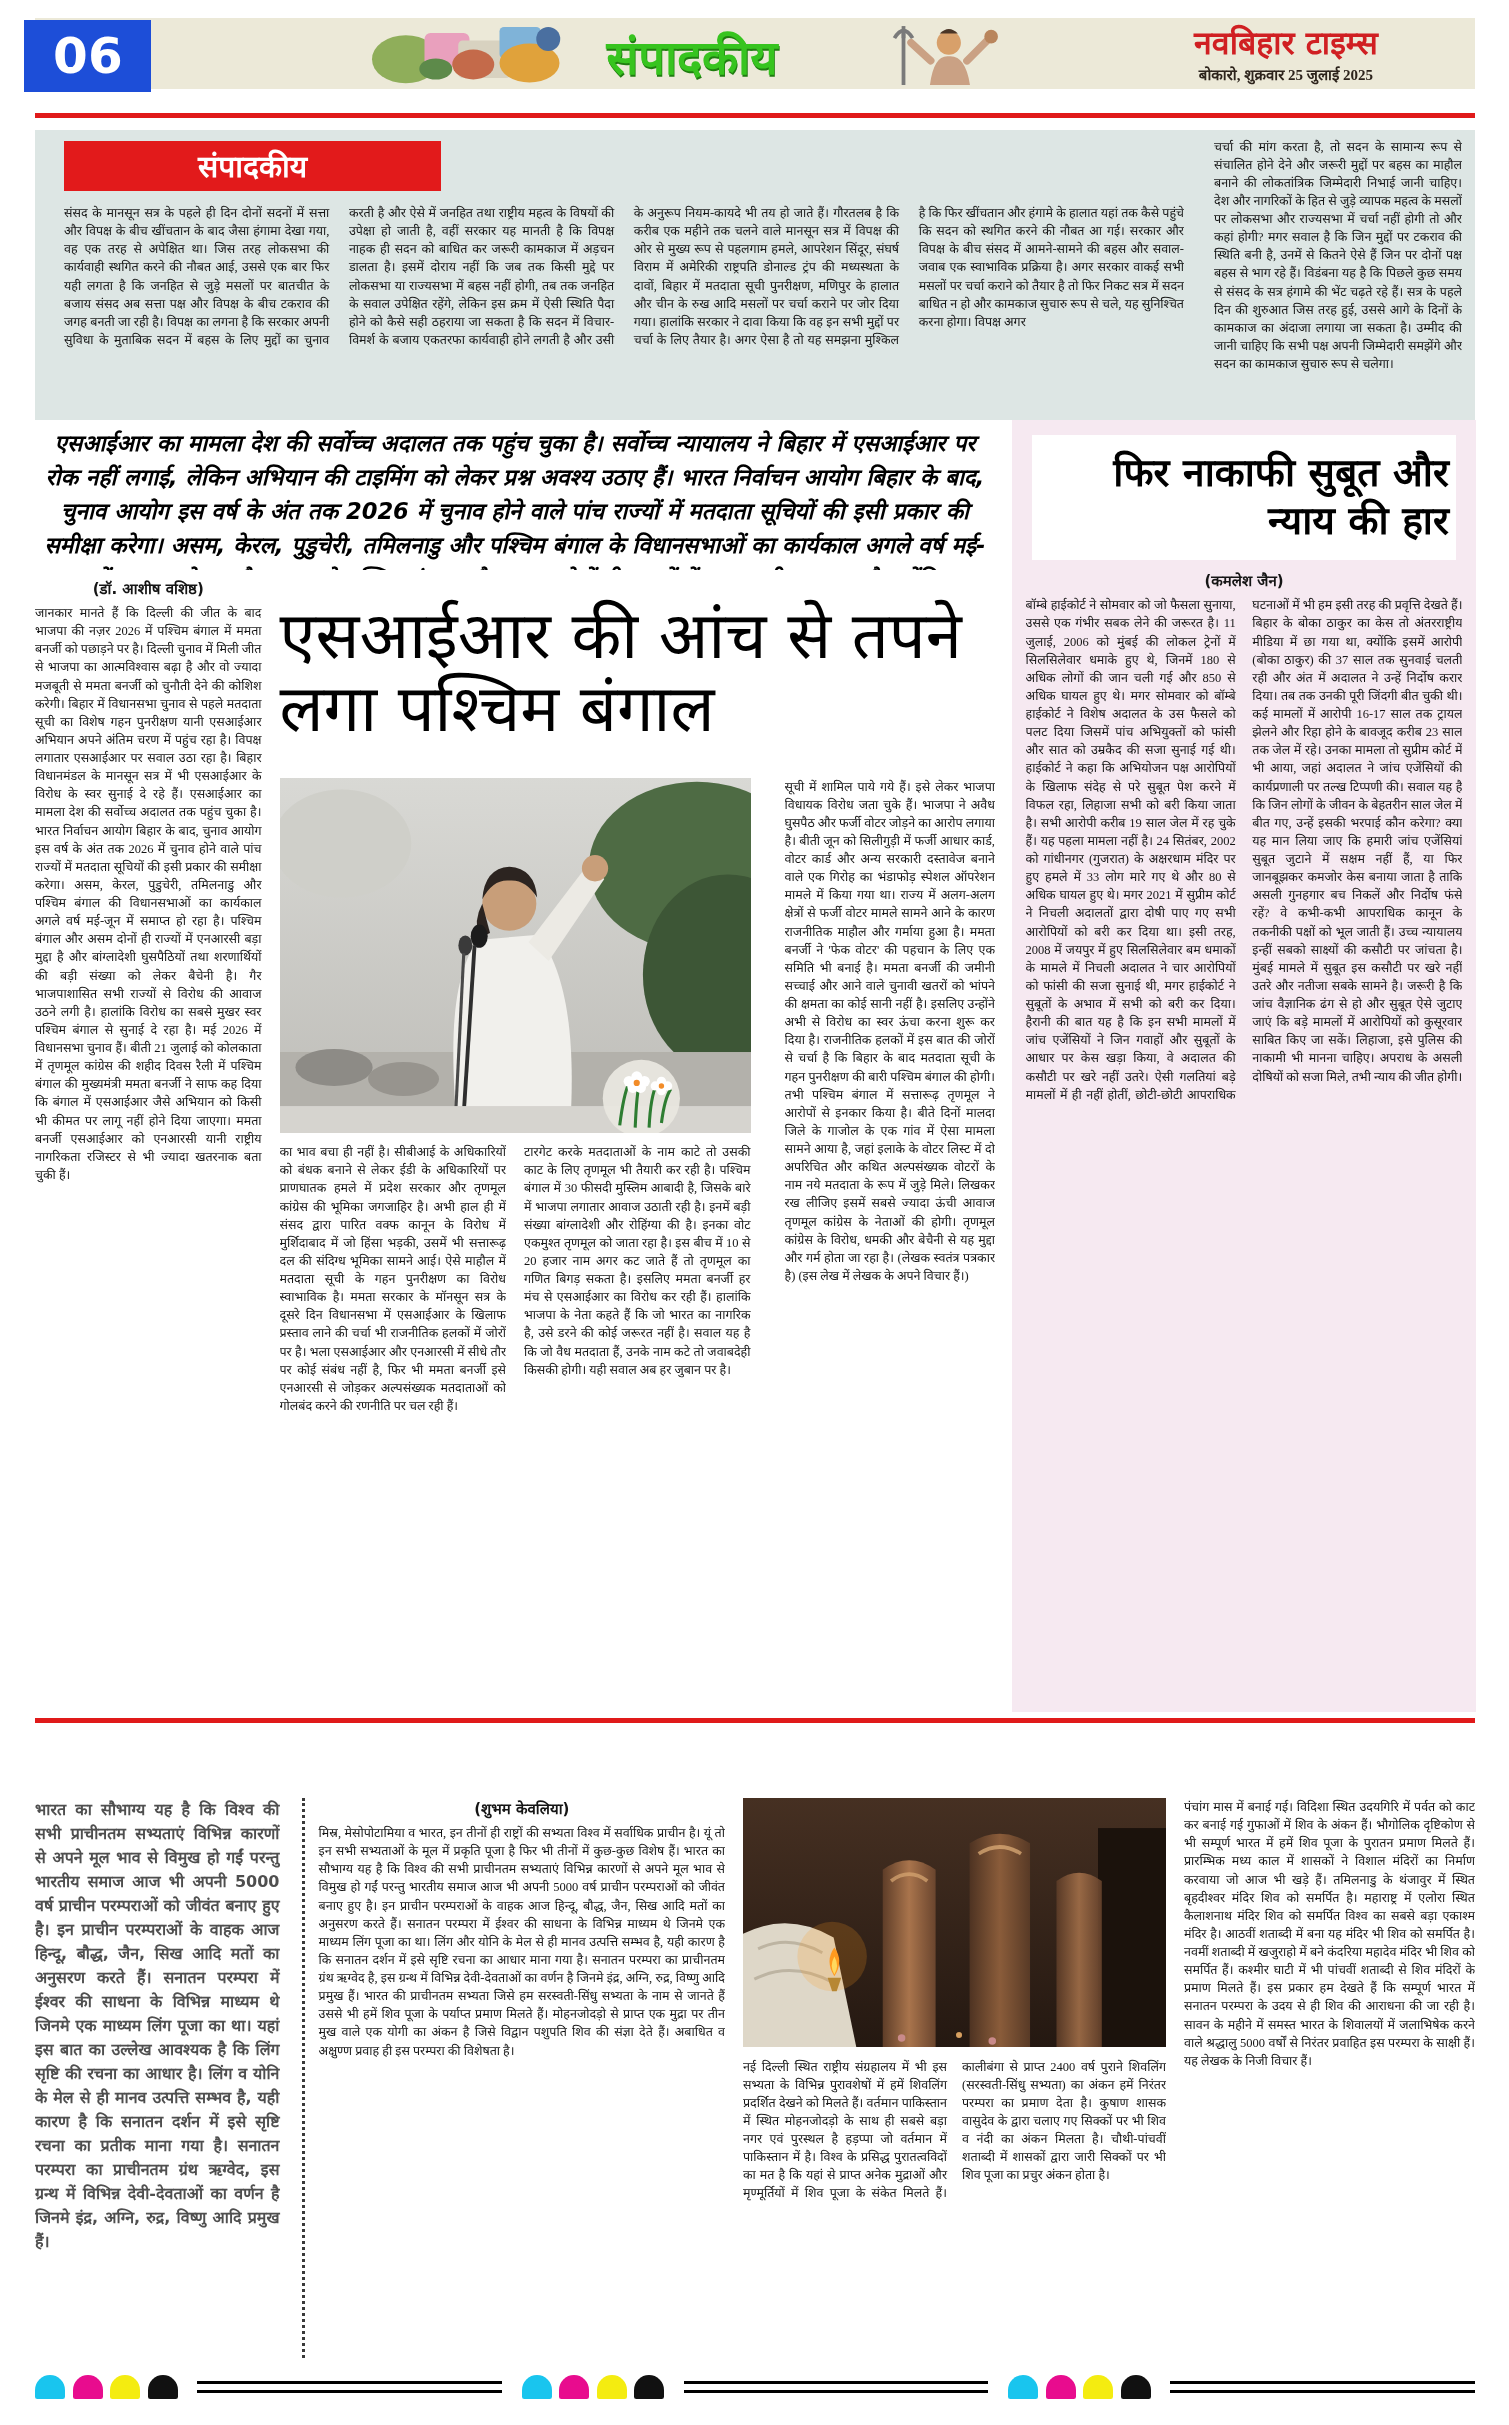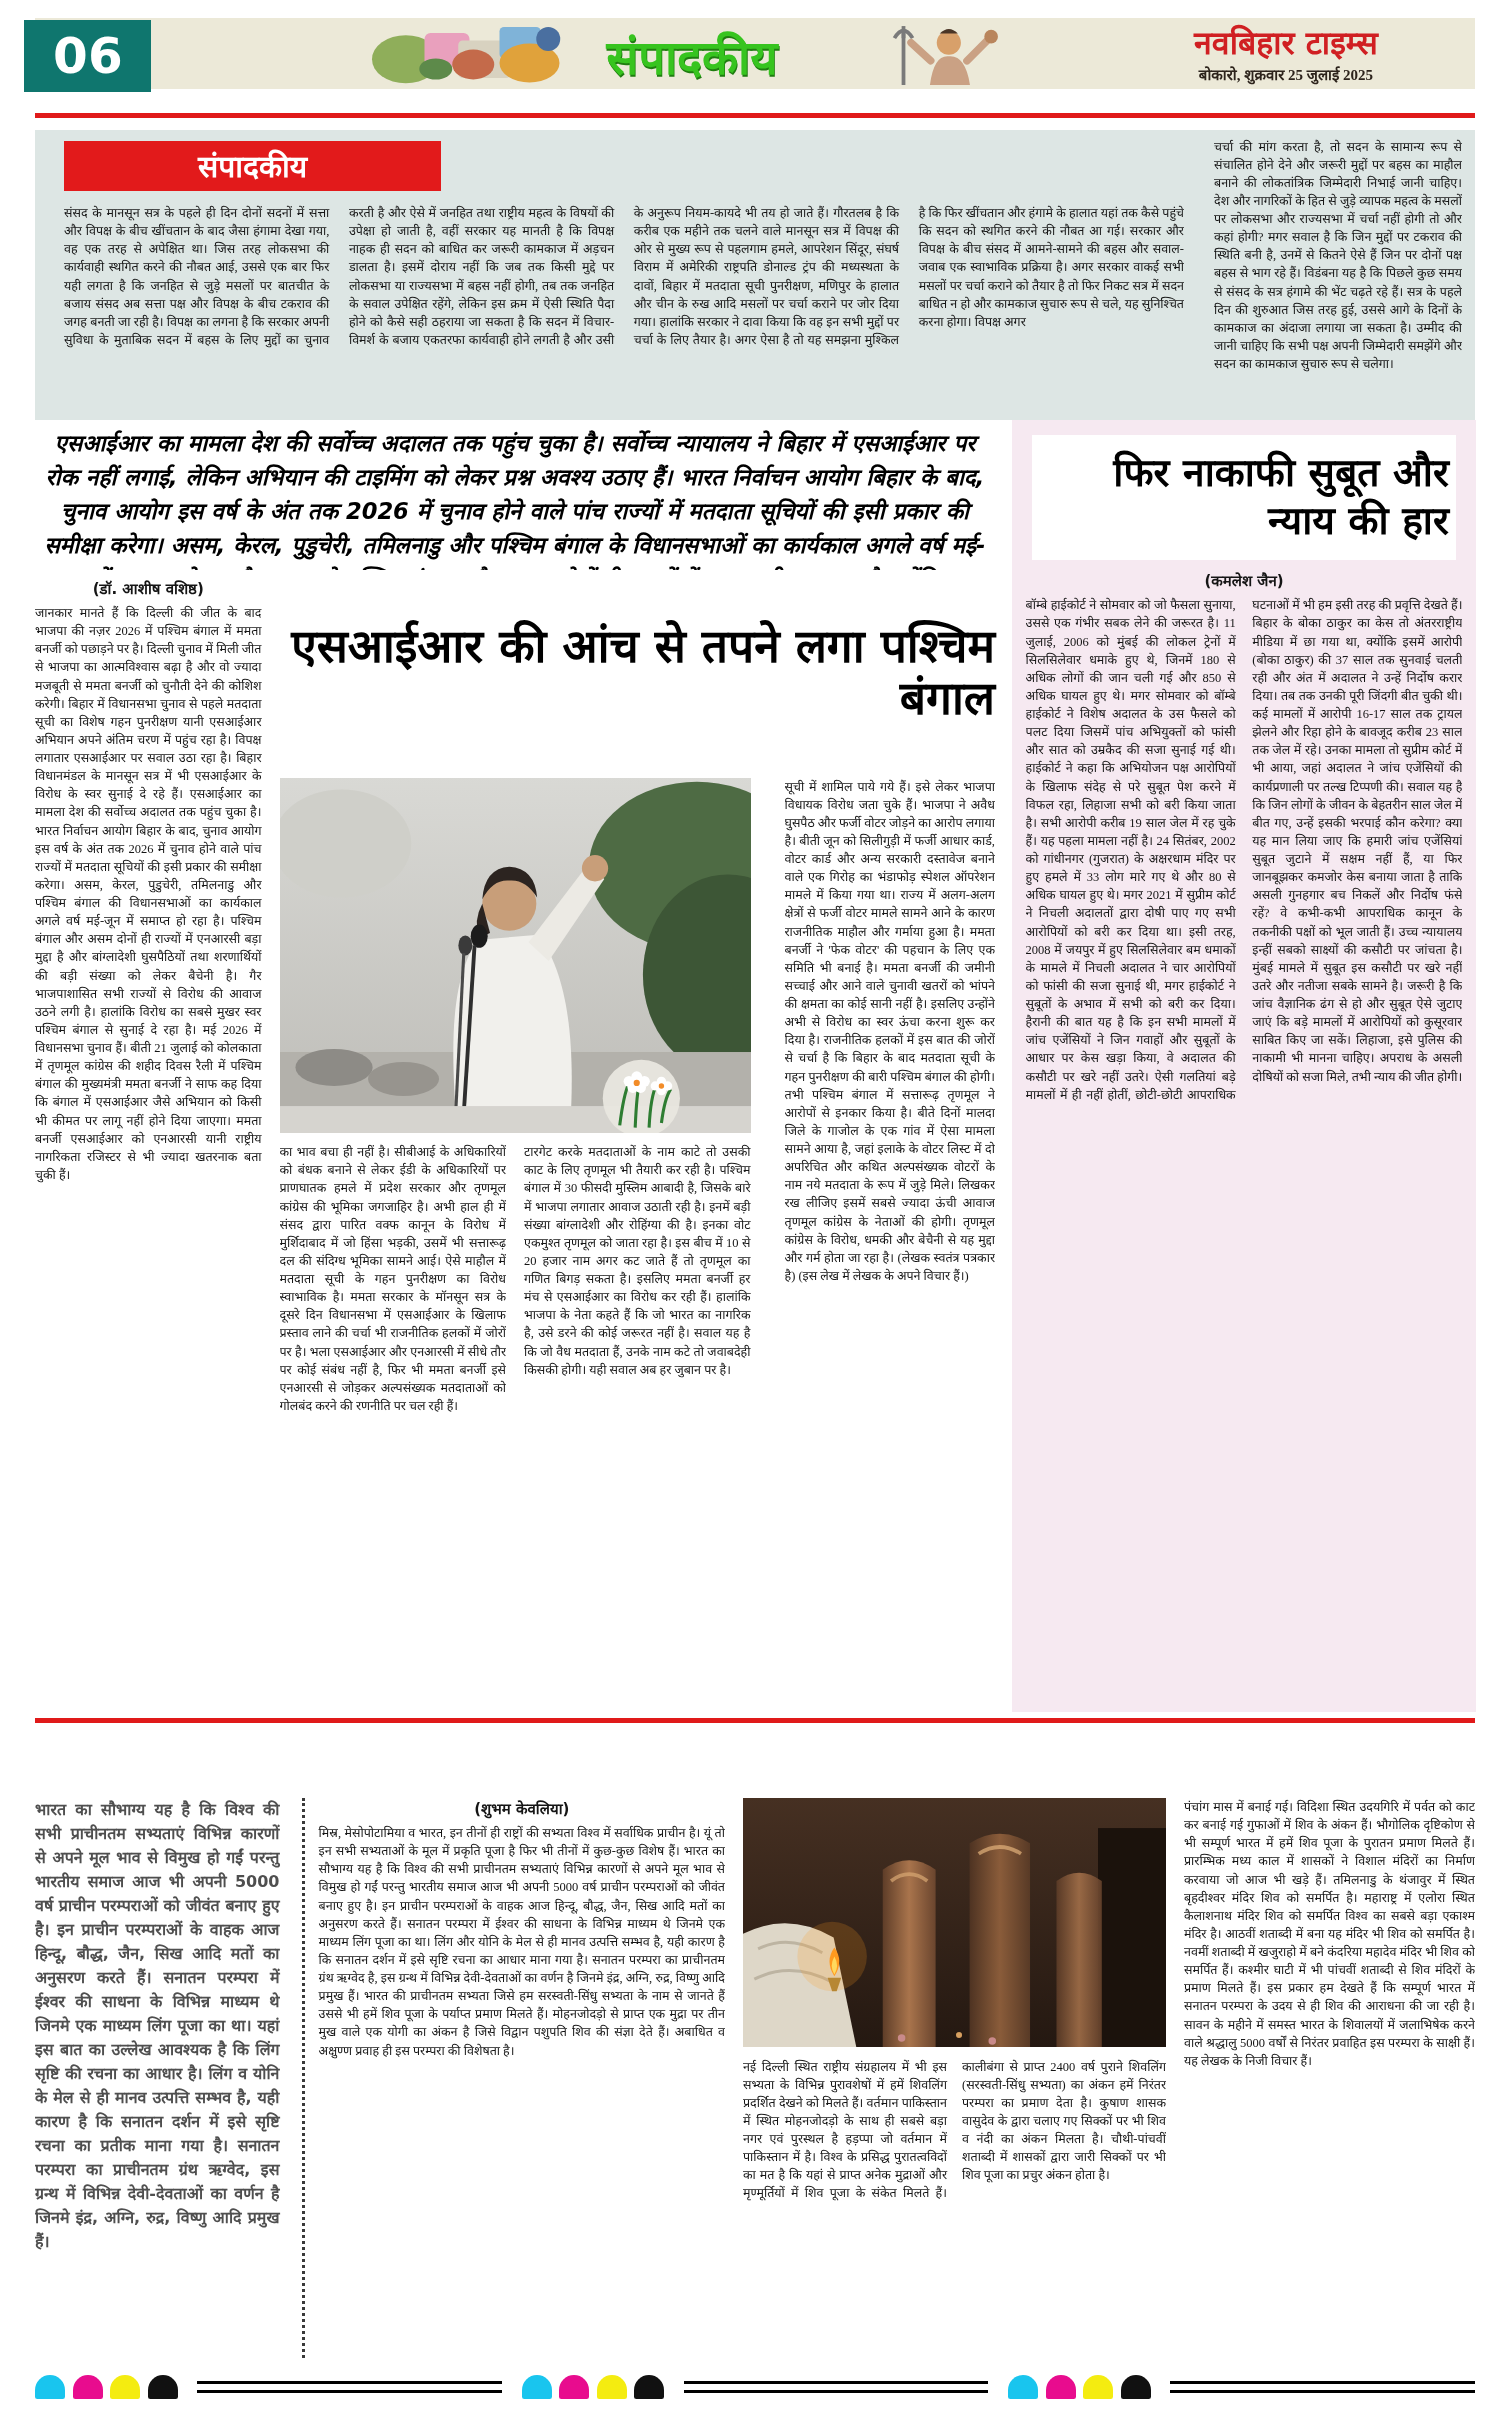--- a/index.html
+++ b/index.html
@@ -1,20 +1,20 @@
 <!DOCTYPE html>
 <html style="font-size:12px"><head>
 <meta charset="utf-8">
 <style>
   html,body{margin:0;padding:0;background:#ffffff;}
   .page{position:relative;width:1510px;height:2426px;background:#ffffff;overflow:hidden;
         font-family:"Liberation Serif","DejaVu Sans",serif;color:#151515;}
   
   .header-band{position:absolute;left:35px;top:18px;width:1440px;height:71px;background:#ece9d8;}
-  .page-number{position:absolute;left:-10.6px;top:1.5px;width:127px;height:72px;background:#0f766e;
+  .page-number{position:absolute;left:-10.6px;top:1.5px;width:127px;height:72px;background:#1d4ed8;
         color:#ffffff;font-family:"DejaVu Sans",sans-serif;font-weight:bold;font-size:50px;
         display:flex;align-items:center;justify-content:center;}
   .collage{position:absolute;left:325px;top:0px;}
   .section-title{position:absolute;left:521px;top:6px;width:272px;text-align:center;
         font-family:"DejaVu Sans",sans-serif;font-weight:800;font-size:47px;color:#37c41f;
         text-shadow:0.8px 1.5px 0 #1f7d10;}
   .header-art{position:absolute;left:823px;top:-1.5px;}
   .masthead-block{position:absolute;right:53px;top:7.5px;width:272px;text-align:center;}
   .masthead{font-family:"DejaVu Sans",sans-serif;font-weight:800;font-size:32px;color:#d01f22;line-height:1.1;}
   .dateline{font-size:15px;color:#2d241c;font-weight:bold;margin-top:3px;}
@@ -33,22 +33,22 @@
         font-size:11.7px;line-height:1.38;text-align:justify;}
   
   .standfirst{position:absolute;left:35px;top:427px;width:960px;height:143px;overflow:hidden;
         font-family:"DejaVu Sans",sans-serif;font-weight:800;font-style:italic;font-size:22.6px;
         line-height:1.5;text-align:center;color:#000;}
   .sir-grid{position:absolute;left:35px;top:578px;width:960px;height:1134px;display:grid;
         grid-template-columns:repeat(4,1fr);grid-template-rows:189px 355px auto;
         column-gap:18px;row-gap:10.6px;
         grid-template-areas:"c1 h h h" "c1 p p c4" "c1 c2 c3 c4";}
   .a-c1{grid-area:c1;overflow:hidden;}
-  .a-h{grid-area:h;display:flex;align-items:center;justify-content:center;text-align:right;
-        font-family:"DejaVu Sans",sans-serif;font-weight:700;font-size:46px;line-height:1.12;color:#000;}
+  .a-h{grid-area:h;display:flex;align-items:center;justify-content:center;text-align:left;
+        font-family:"DejaVu Sans",sans-serif;font-weight:400;font-size:65px;line-height:1.12;color:#000;}
   .a-p{grid-area:p;overflow:hidden;}
   .a-c2{grid-area:c2;overflow:hidden;}
   .a-c3{grid-area:c3;overflow:hidden;}
   .a-c4{grid-area:c4;overflow:hidden;margin-left:16px;}
   .coltext{font-size:12.5px;line-height:1.45;text-align:justify;color:#151515;}
   .byline{font-weight:bold;font-size:15px;text-align:center;margin-bottom:6px;
         font-family:"DejaVu Sans",sans-serif;}
   
   .court-panel{position:absolute;left:1012px;top:420px;width:464px;height:1292px;background:#f6e9f1;
         box-sizing:border-box;padding:12px 13.6px;}

